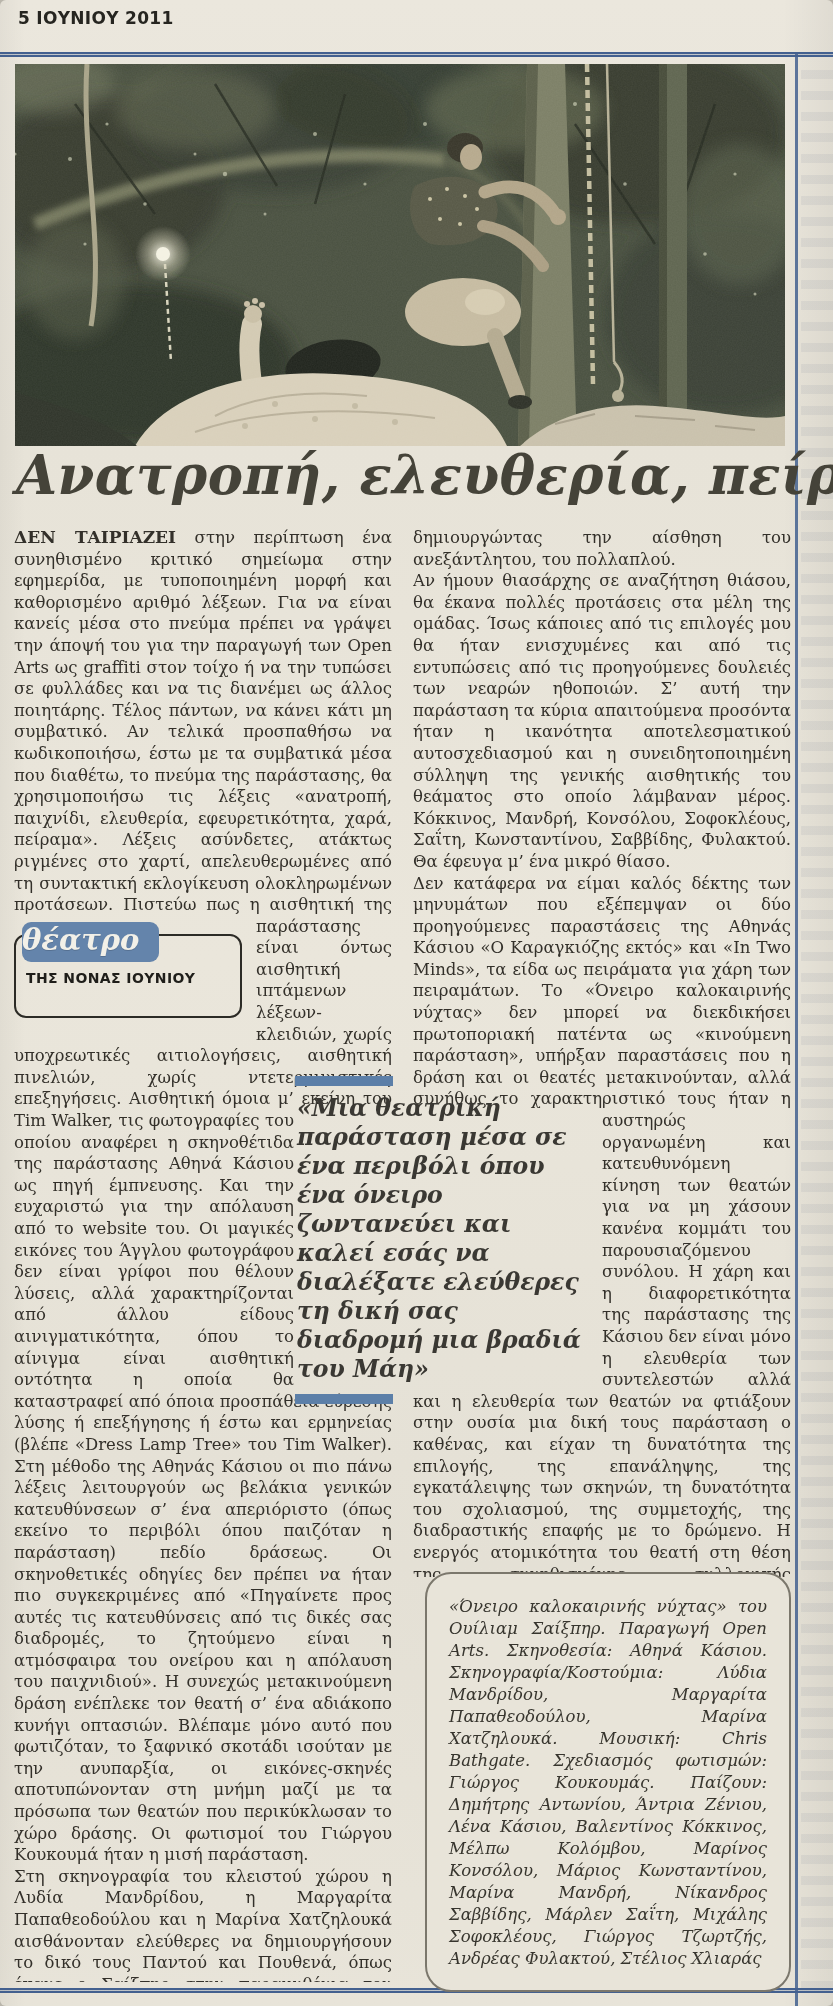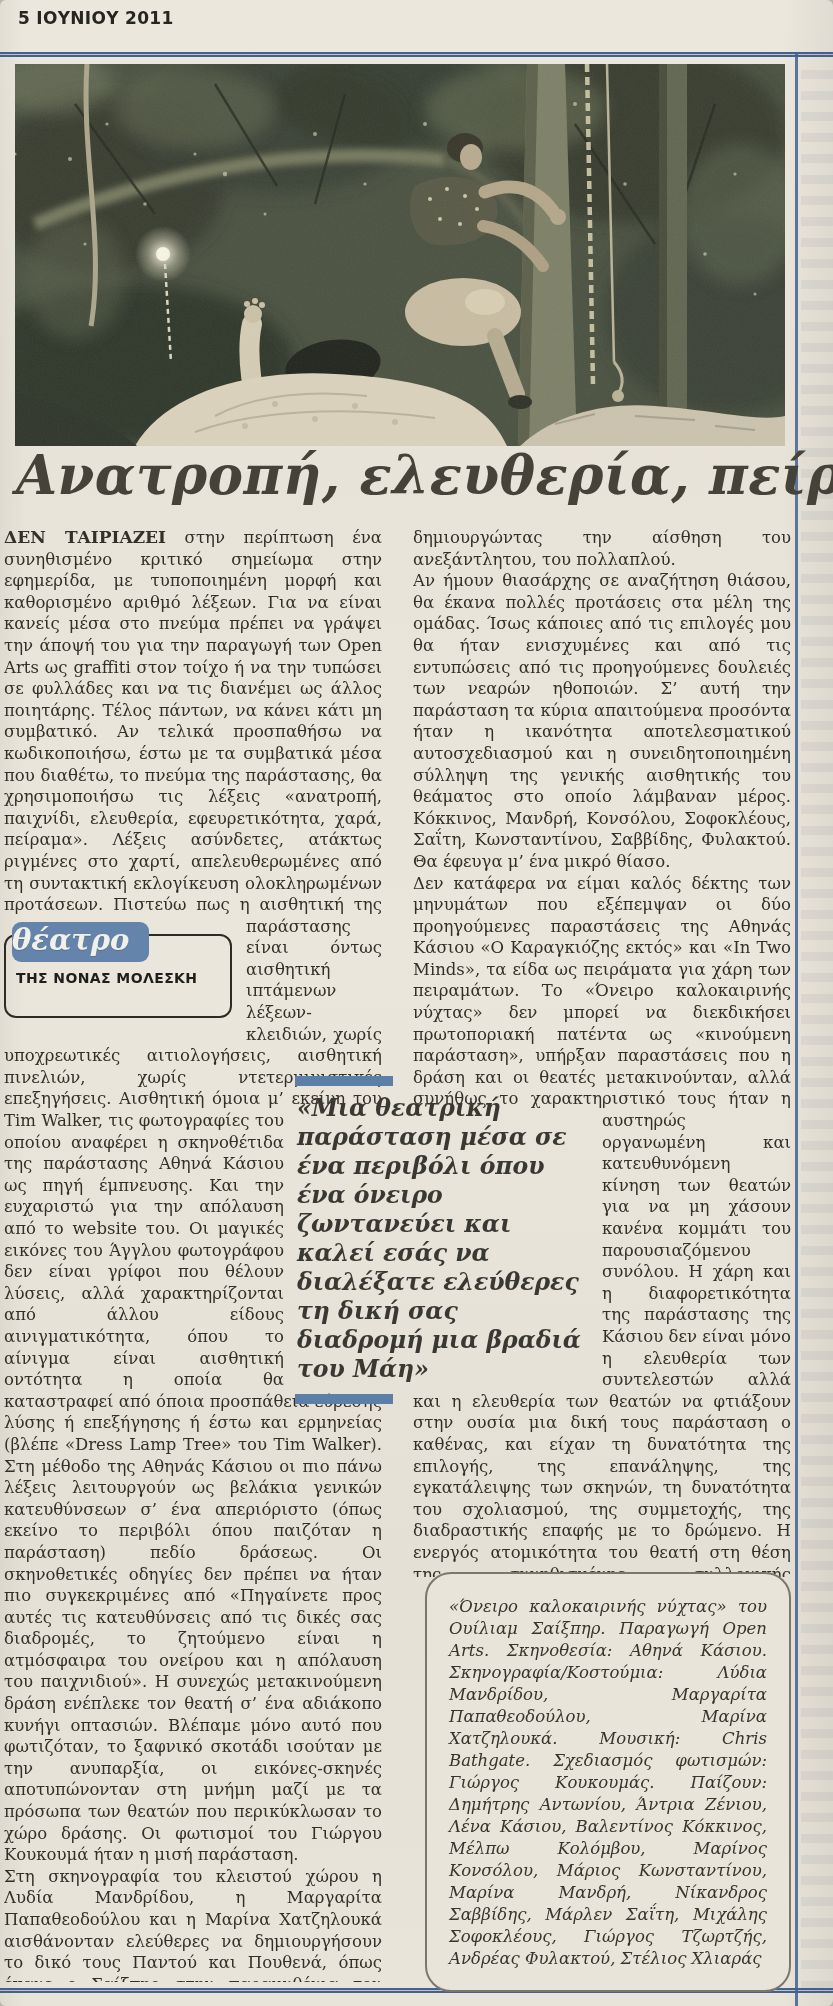--- a/index.html
+++ b/index.html
@@ -23,21 +23,21 @@
     background:repeating-linear-gradient(180deg,rgba(104,114,138,.12) 0 9px,rgba(0,0,0,0) 9px 21px);}
   .photo{position:absolute;left:15px;top:64px;width:770px;height:382px;background:#4a5141;}
   .headline{
     position:absolute;left:16px;top:446px;width:790px;
     font-style:italic;font-weight:bold;font-size:54px;line-height:1.08;color:#454339;
     letter-spacing:.5px;transform:scaleX(.98);transform-origin:left;white-space:nowrap;
   }
   .col{
     position:absolute;text-align:justify;font-size:16.5px;line-height:21.6px;color:#33302a;overflow:hidden;z-index:1;
   }
-  .col1{left:4px;top:527px;width:378px;height:1455px;}
+  .col1{left:14px;top:527px;width:378px;height:1455px;}
   .col2{left:413px;top:527px;width:378px;height:1050px;}
   .lead{font-weight:bold;font-size:17px;}
   .spacer-r{float:right;width:90px;height:272px;margin:0 0 4px 8px;}
   .spacer-l{float:left;width:180px;height:272px;margin:0 9px 4px 0;}
   .kicker{float:left;width:232px;height:96px;margin:6px 10px 6px 0;position:relative;}
   .kicker-frame{position:absolute;left:0;top:12px;right:4px;bottom:0;border:2px solid #2c2b26;border-radius:12px;}
   .kicker-pill{
     position:absolute;left:8px;top:0;padding:0 20px 4px 0;background:#6484ab;border-radius:9px;
     font-style:italic;font-weight:bold;font-size:29px;line-height:36px;color:#f2f0e8;
     text-shadow:0 1px 0 rgba(0,0,0,.15);
@@ -191,21 +191,21 @@
   </div>
 
   <div class="headline">Ανατροπή, ελευθερία, πείραμα</div>
 
   <div class="col col1">
     <span class="lead">ΔΕΝ ΤΑΙΡΙΑΖΕΙ</span><span> στην περίπτωση ένα συνηθισμένο κριτικό σημείωμα στην εφημερίδα, με τυποποιημένη μορφή και καθορισμένο αριθμό λέξεων. Για να είναι κανείς μέσα στο πνεύμα πρέπει να γράψει την άποψή του για την παραγωγή των Open Arts ως graffiti στον τοίχο ή να την τυπώσει σε φυλλάδες και να τις διανέμει ως άλλος ποιητάρης. Τέλος πάντων, να κάνει κάτι μη συμβατικό. Αν τελικά προσπαθήσω να κωδικοποιήσω, έστω με τα συμβατικά μέσα που διαθέτω, το πνεύμα της παράστασης, θα χρησιμοποιήσω τις λέξεις «ανατροπή, παιχνίδι, ελευθερία, εφευρετικότητα, χαρά, πείραμα». Λέξεις ασύνδετες, ατάκτως ριγμένες στο χαρτί, απελευθερωμένες από τη συντακτική εκλογίκευση ολοκληρωμένων προτάσεων. Πιστεύω πως η</span>
 
     <aside class="kicker">
       <div class="kicker-frame"></div>
       <div class="kicker-pill">θέατρο</div>
-      <div class="kicker-byline">ΤΗΣ ΝΟΝΑΣ ΜΟΛΕΣΚΗ</div>
+      <div class="kicker-byline">ΤΗΣ ΝΟΝΑΣ ΙΟΥΝΙΟΥ</div>
     </aside>
 
     <span>αισθητική της παράστασης είναι όντως αισθητική ιπτάμενων λέξεων-κλειδιών, χωρίς υποχρεωτικές αιτιολογήσεις, αισθητική πινελιών, χωρίς ντετερμινιστικές επεξηγήσεις. Αισθητική όμοια μ’ εκείνη του Tim Walker, τις φωτογραφίες του</span>
     <div class="spacer-r"></div>
     <span>οποίου αναφέρει η σκηνοθέτιδα της παράστασης Αθηνά Κάσιου ως πηγή έμπνευσης. Και την ευχαριστώ για την απόλαυση από το website του. Οι μαγικές εικόνες του Άγγλου φωτογράφου δεν είναι γρίφοι που θέλουν λύσεις, αλλά χαρακτηρίζονται από άλλου είδους αινιγματικότητα, όπου το αίνιγμα είναι αισθητική οντότητα η οποία θα καταστραφεί από όποια προσπάθεια εύρεσης λύσης ή επεξήγησης ή έστω και ερμηνείας (βλέπε «Dress Lamp Tree» του Tim Walker).  Στη μέθοδο της Αθηνάς Κάσιου οι πιο πάνω λέξεις λειτουργούν ως βελάκια γενικών κατευθύνσεων σ’ ένα απεριόριστο (όπως εκείνο το περιβόλι όπου παιζόταν η παράσταση) πεδίο δράσεως. Οι σκηνοθετικές οδηγίες δεν πρέπει να ήταν πιο συγκεκριμένες από «Πηγαίνετε προς αυτές τις κατευθύνσεις από τις δικές σας διαδρομές, το ζητούμενο είναι η ατμόσφαιρα του ονείρου και η απόλαυση του παιχνιδιού». Η συνεχώς μετακινούμενη δράση ενέπλεκε τον θεατή σ’ ένα αδιάκοπο κυνήγι οπτασιών. Βλέπαμε μόνο αυτό που φωτιζόταν, το ξαφνικό σκοτάδι ισούταν με την ανυπαρξία, οι εικόνες-σκηνές αποτυπώνονταν στη μνήμη μαζί με τα πρόσωπα των θεατών που περικύκλωσαν το χώρο δράσης. Οι φωτισμοί του Γιώργου Κουκουμά ήταν η μισή παράσταση.</span><br>
     <span>Στη σκηνογραφία του κλειστού χώρου η Λυδία Μανδρίδου, η Μαργαρίτα Παπαθεοδούλου και η Μαρίνα Χατζηλουκά αισθάνονταν ελεύθερες να δημιουργήσουν το δικό τους Παντού και Πουθενά, όπως έκανε ο Σαίξπηρ στην παραμυθένια του Αθήνα στο «Όνειρο».  Τα αντικείμενα εξέπεμπαν το καθένα τη δική του θεατρικότητα, οι συγκρουόμενες αισθητικές ακτινοβολίες τους ήταν γόνιμες. Οι δανεισμοί από τον Tim Walker (κέρατα στους τοίχους, κρεμαστά φορέματα, δένδρα στον εσωτερικό χώρο, πολυέλαια) συνυπήρχαν με πολλές άλλες εικαστικές εισηγήσεις,</span>
   </div>
 
   <div class="col col2">
     <span>δημιουργώντας την αίσθηση του ανεξάντλητου, του πολλαπλού.</span><br>

